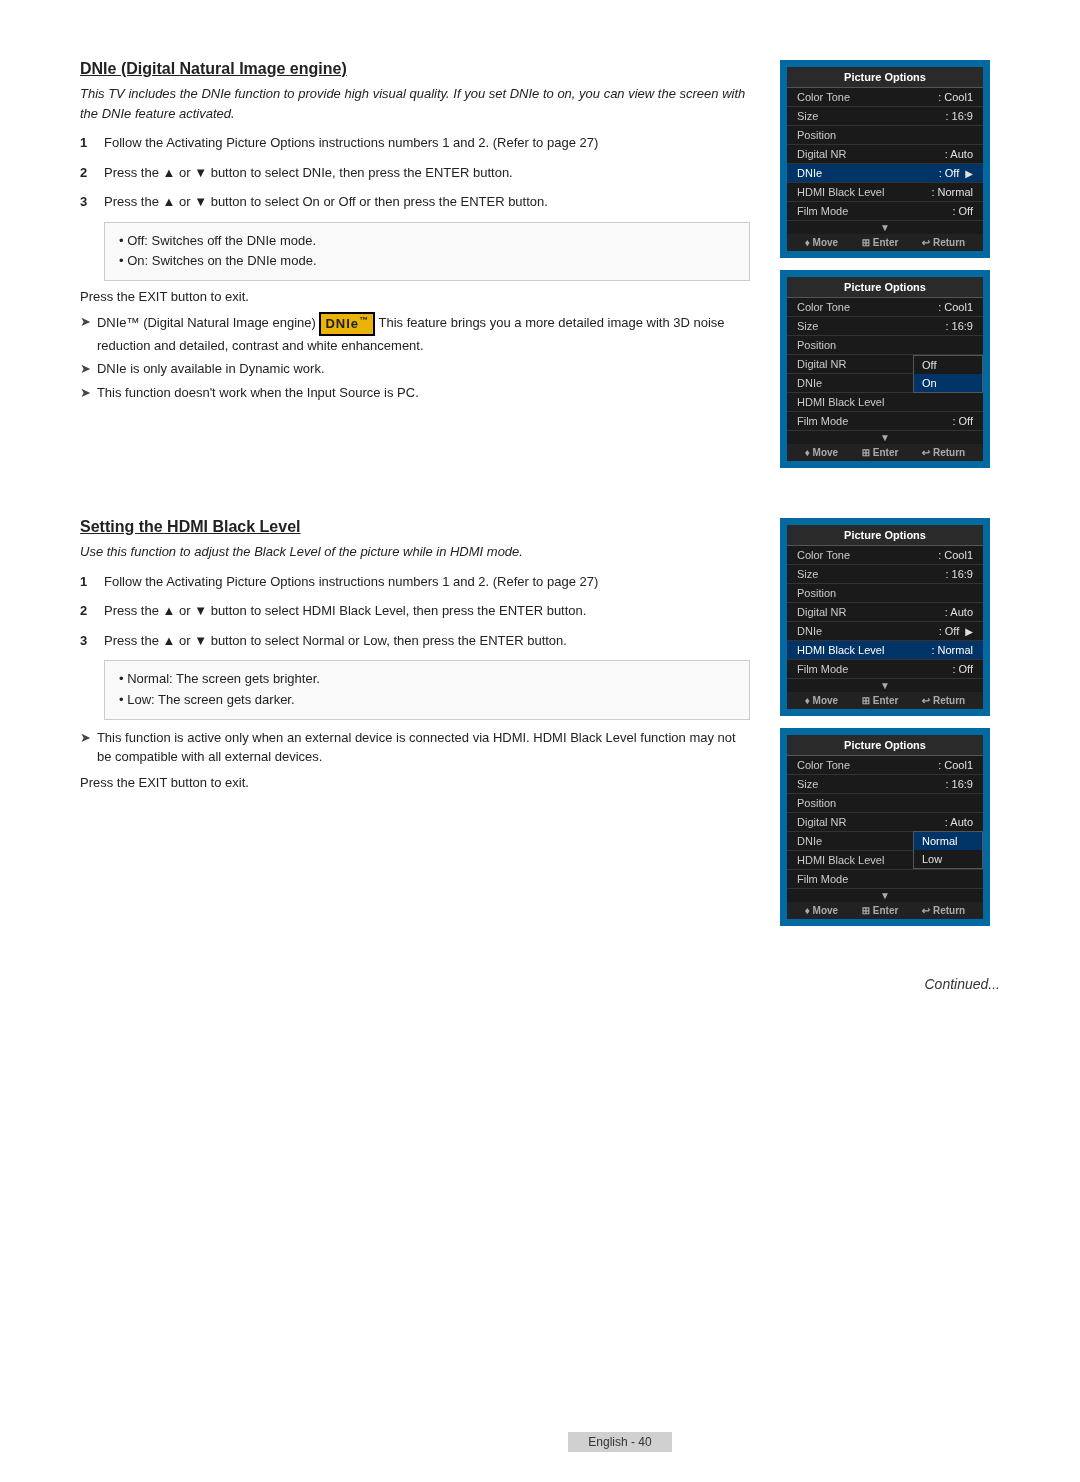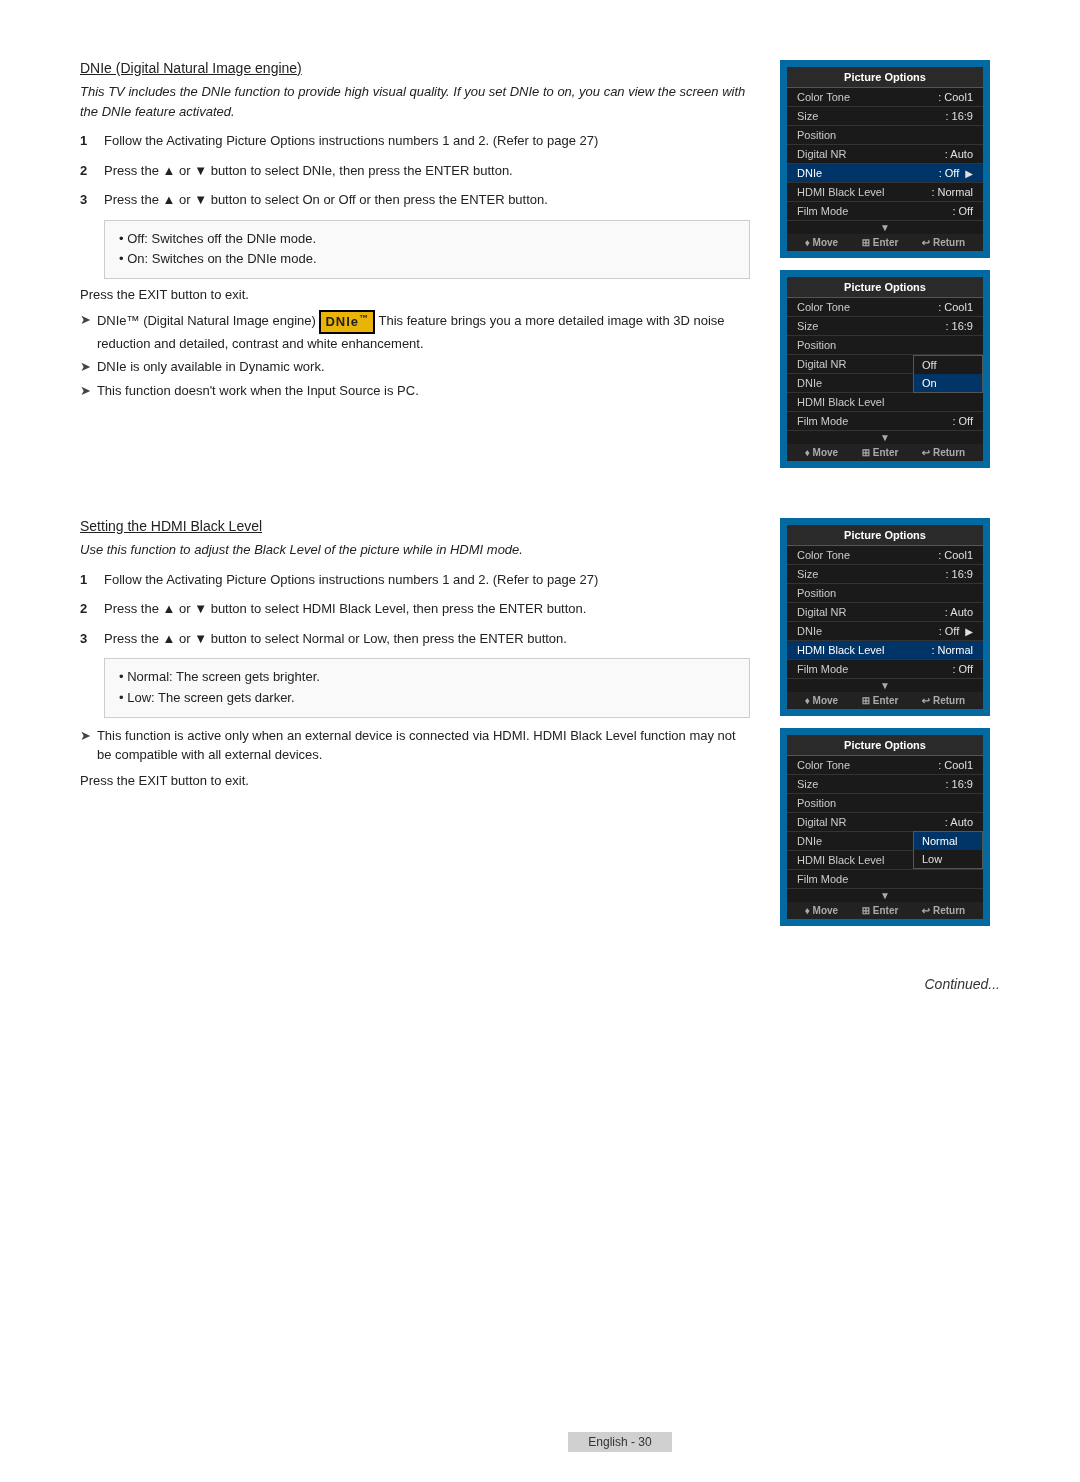--- a/index.html
+++ b/index.html
@@ -31,22 +31,22 @@
     .section-right {
       width: 220px;
       display: flex;
       flex-direction: column;
       gap: 12px;
       padding-top: 0px;
     }
 
     
     .section-heading {
-      font-weight: normal;
-      font-size: 14px;
+      font-weight: bold;
+      font-size: 16px;
       text-decoration: underline;
       margin-bottom: 6px;
     }
     .intro-text {
       font-size: 13px;
       margin-bottom: 10px;
       line-height: 1.5;
       font-style: italic;
     }
 
@@ -473,16 +473,16 @@
           <span class="osd-footer-item">⊞ Enter</span>
           <span class="osd-footer-item">↩ Return</span>
         </div>
       </div>
     </div>
   </div>
 
   <div class="continued">Continued...</div>
 
   <div class="footer-wrap">
-    <div class="footer-box">English - 30</div>
+    <div class="footer-box">English - 40</div>
   </div>
 
 </div>
 
 </body></html>

